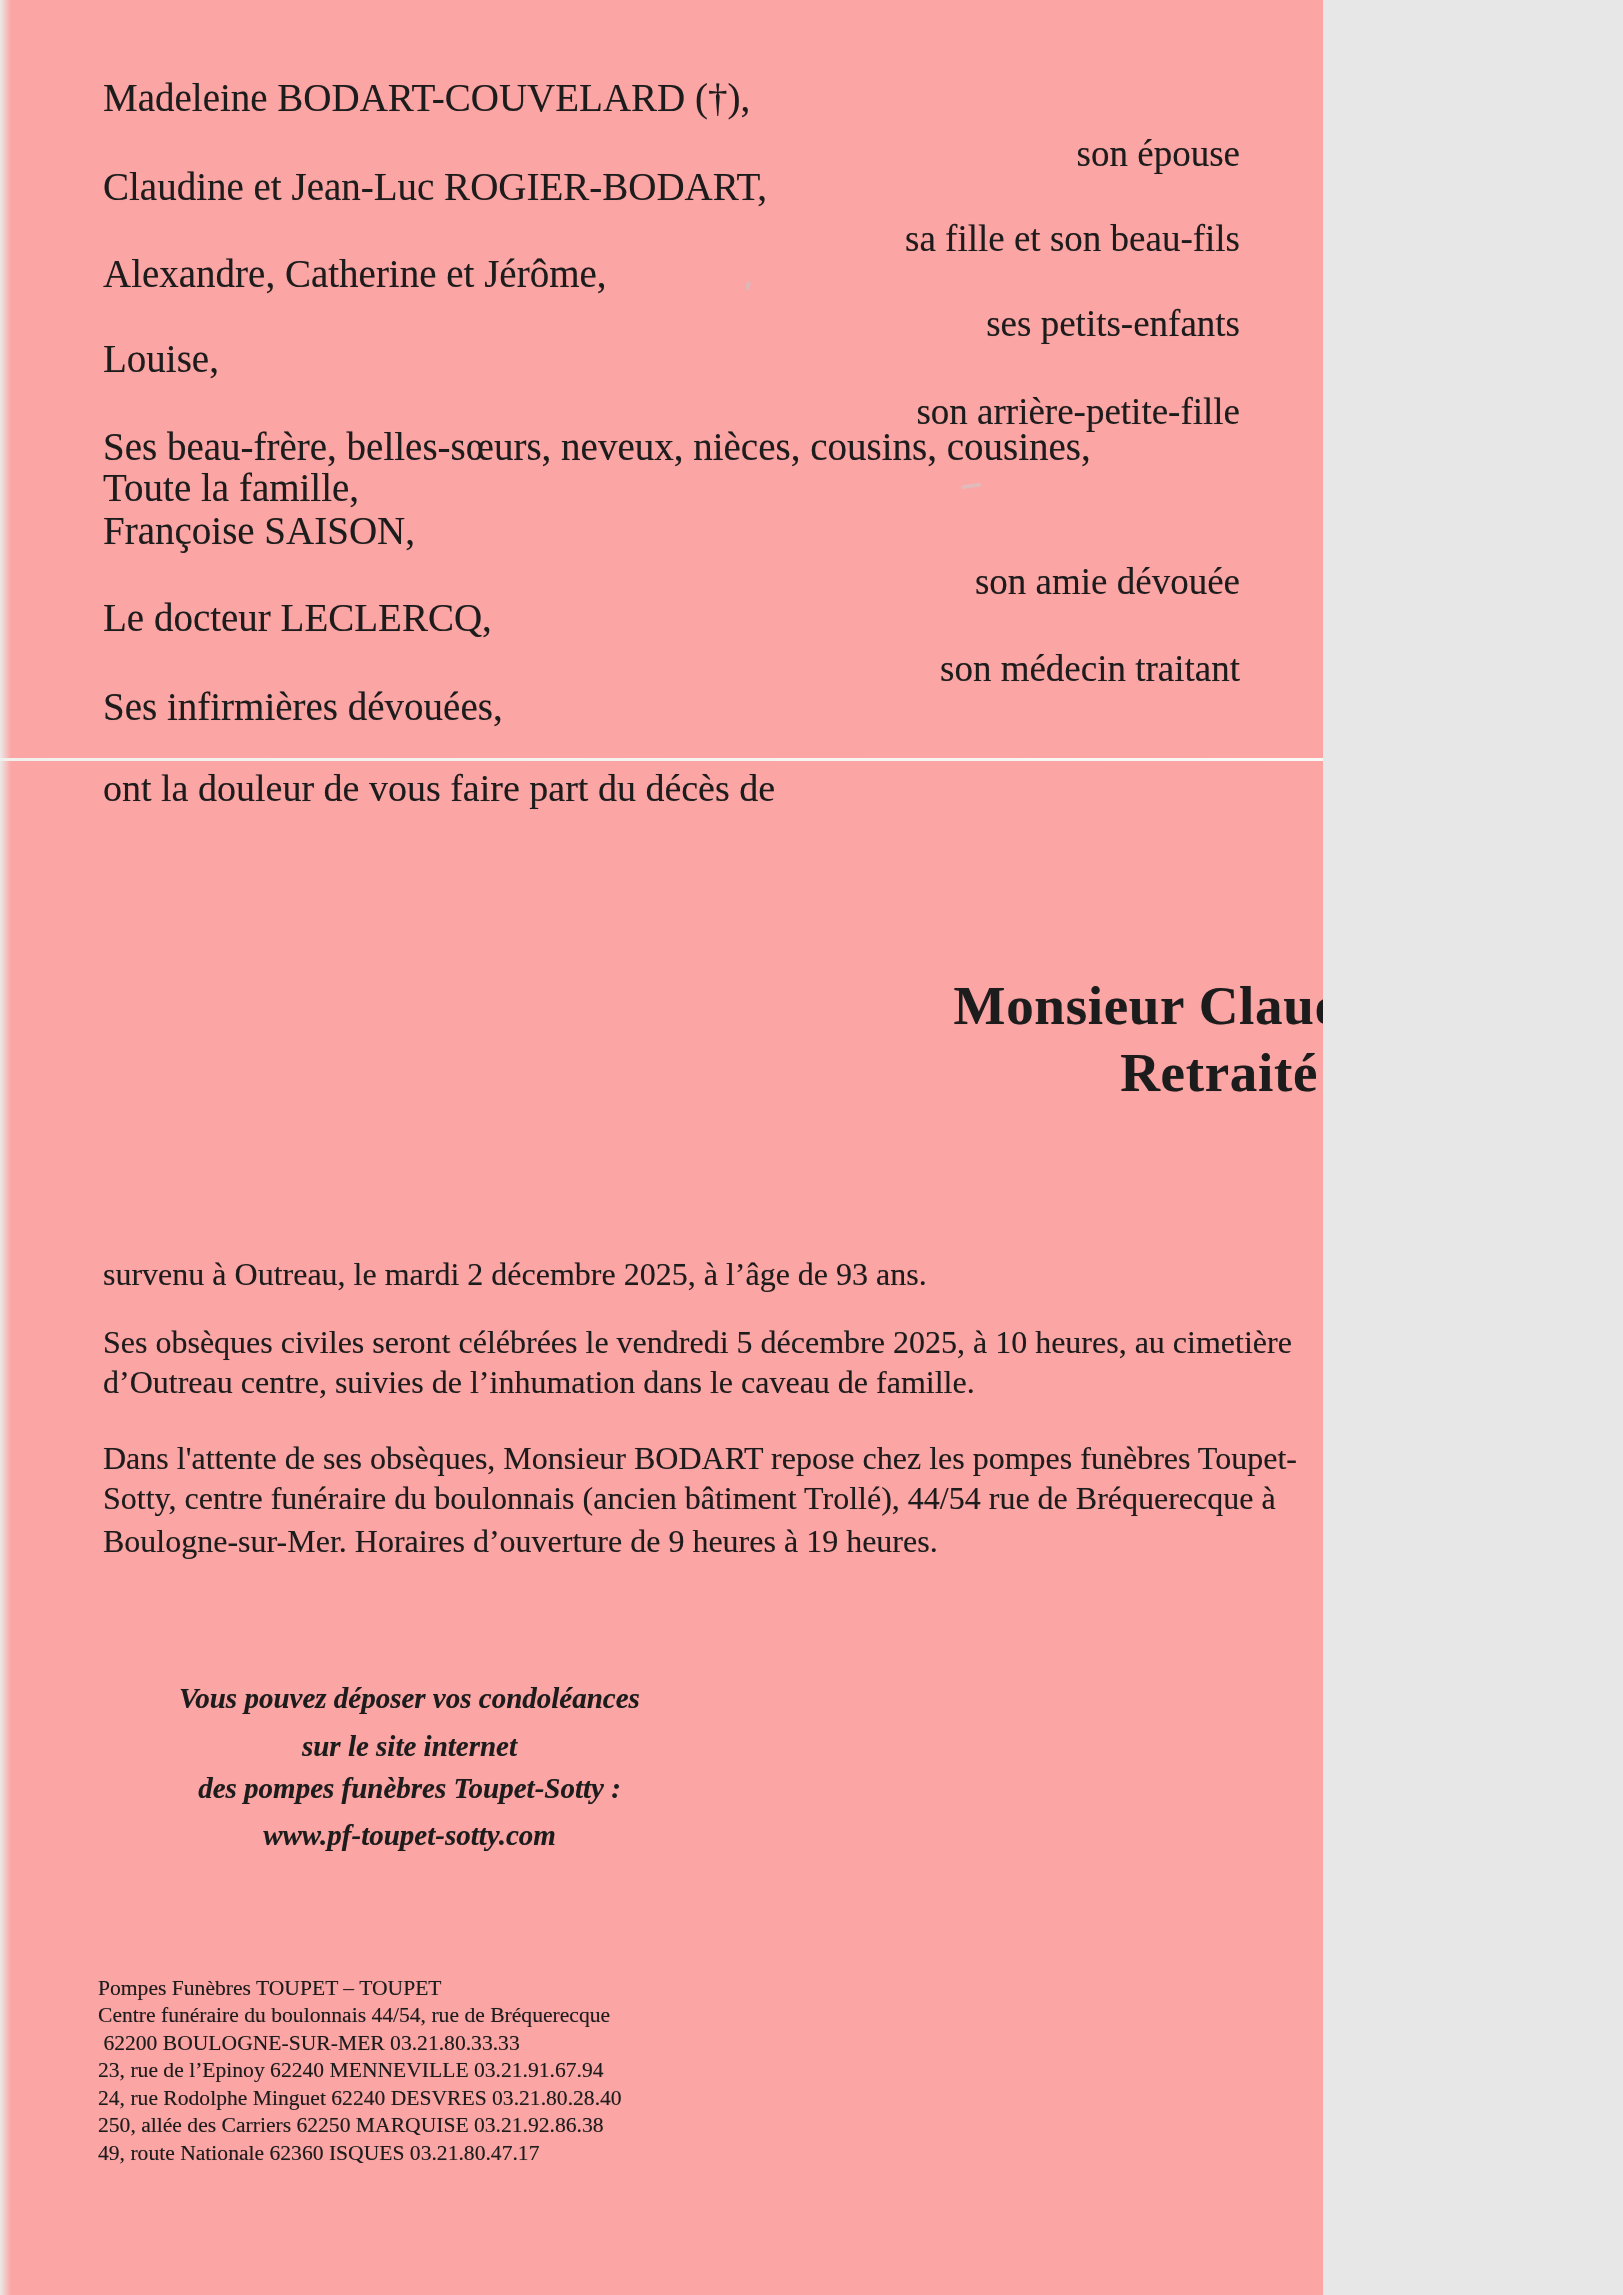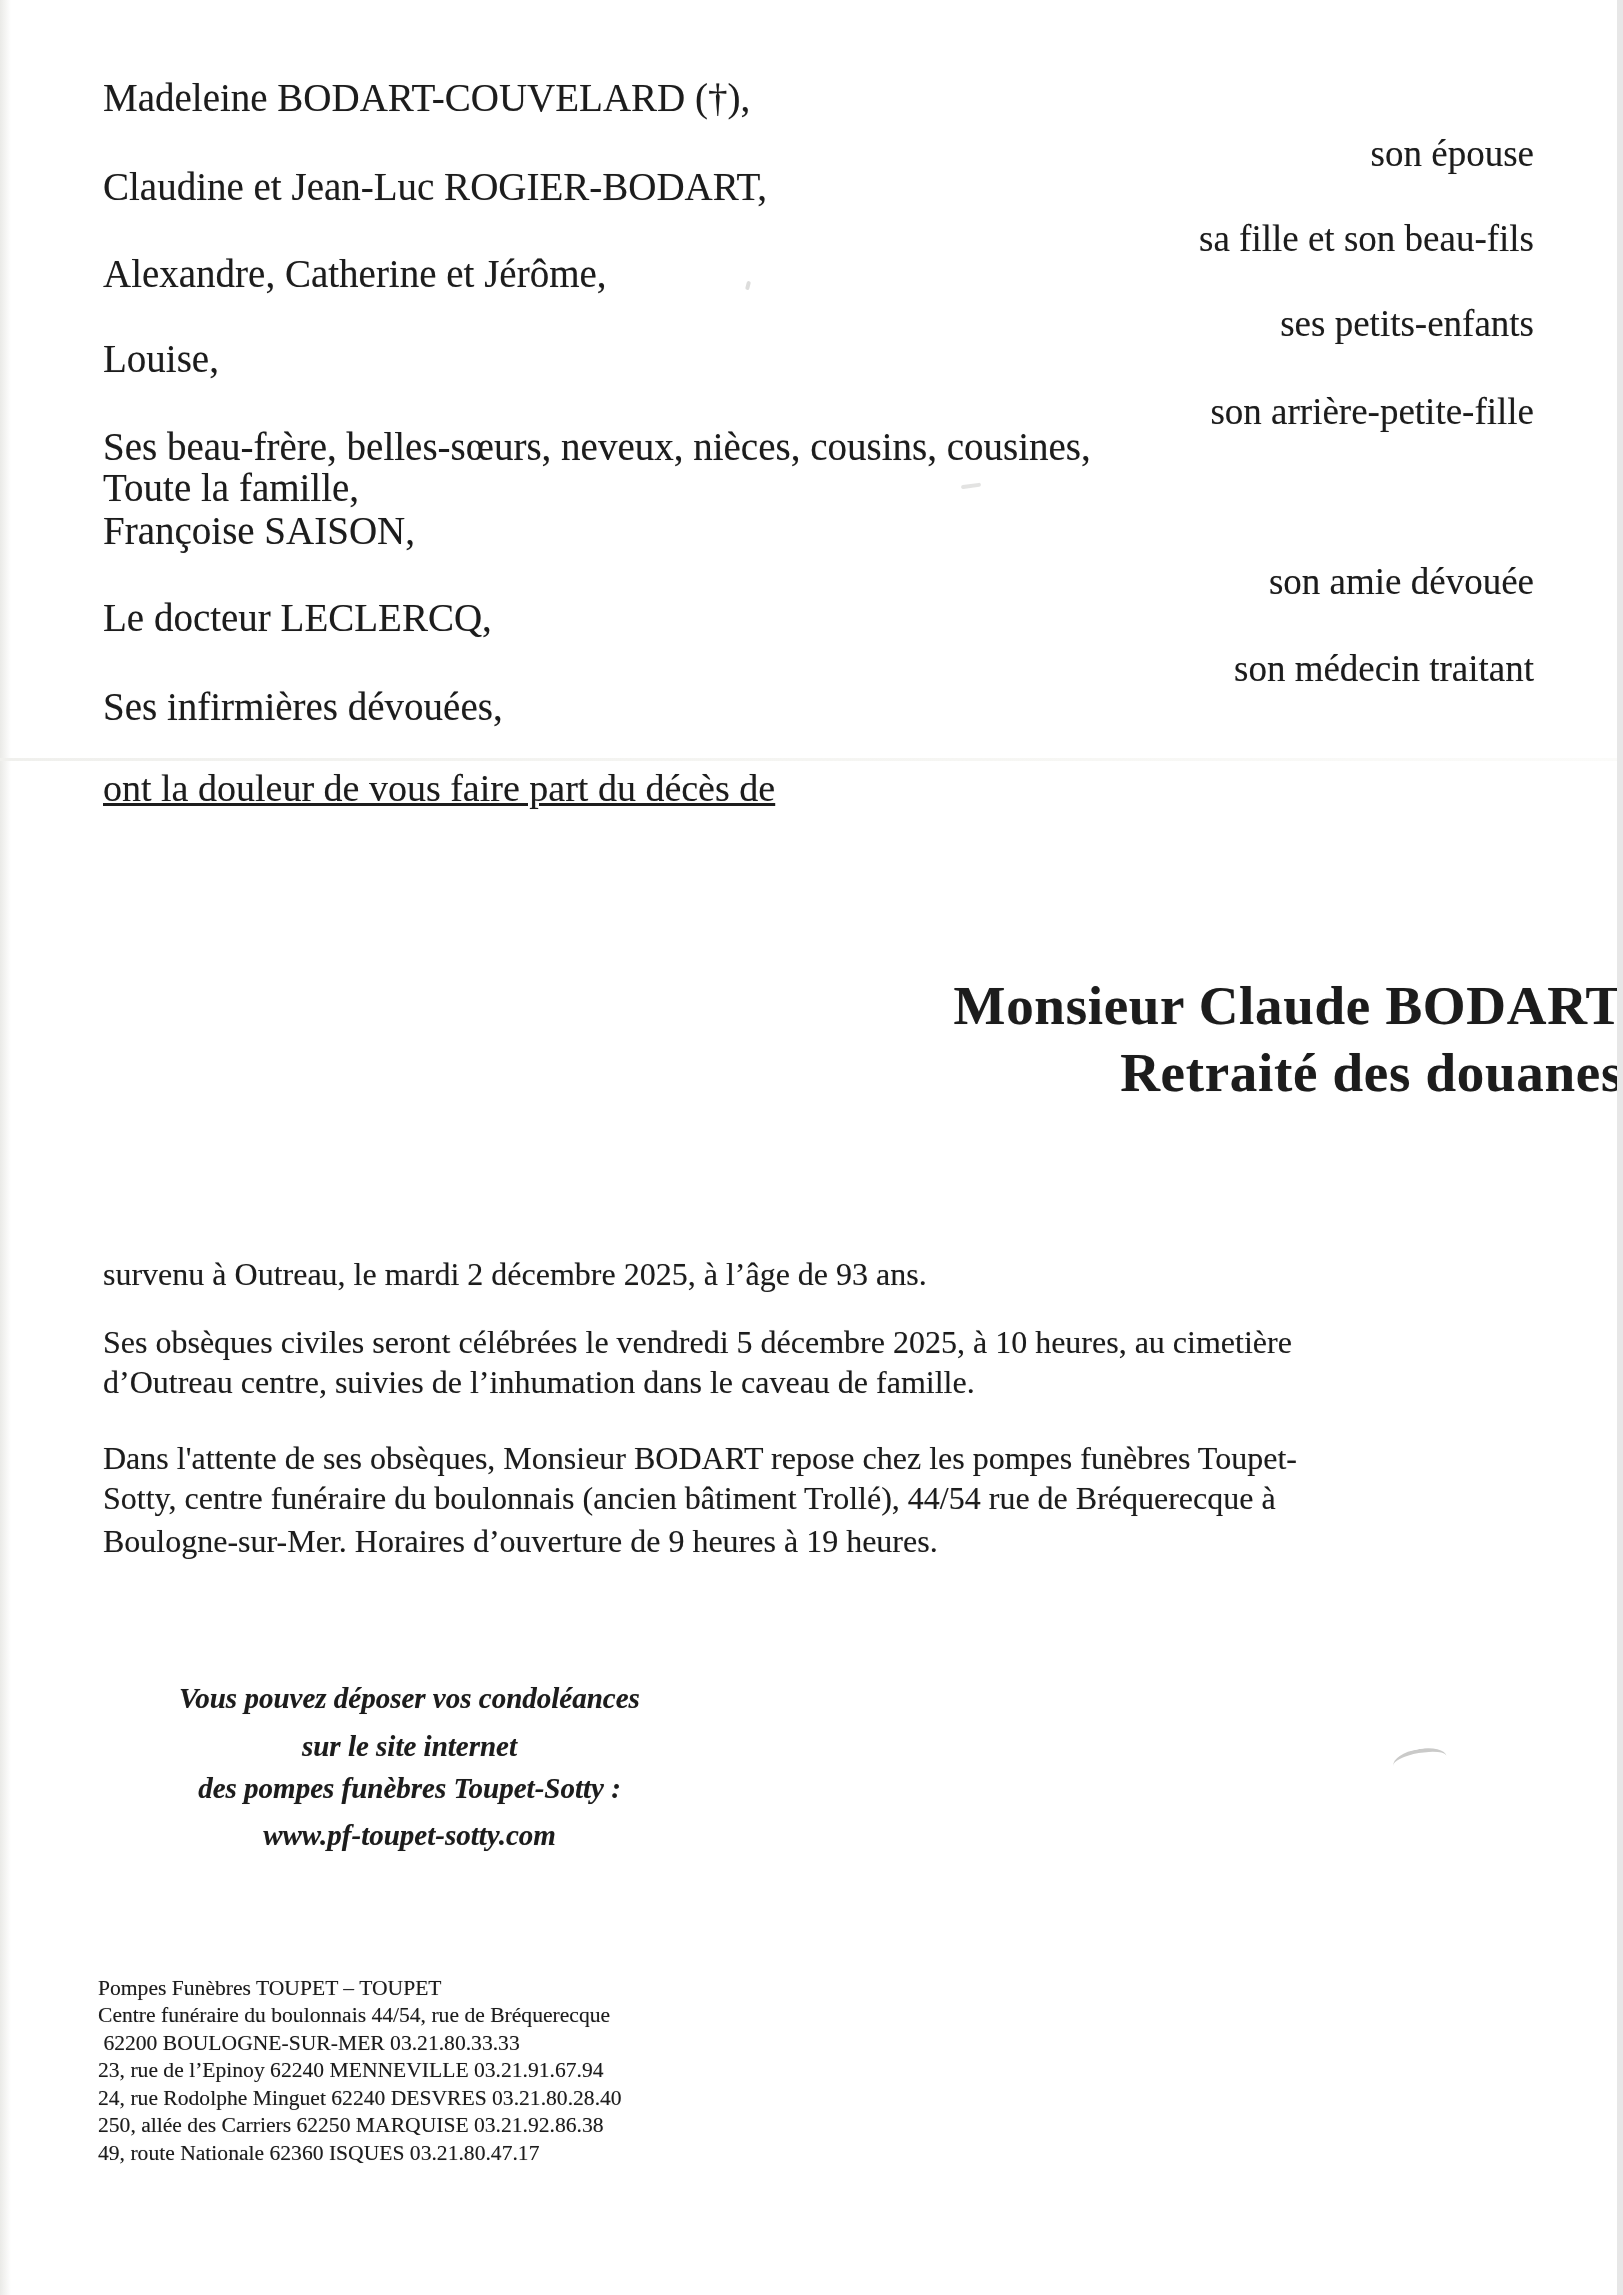--- a/index.html
+++ b/index.html
@@ -1,32 +1,32 @@
 <!DOCTYPE html>
 <html style="font-size:10.5px"><head>
 <meta charset="utf-8">
 <style>
   html,body{margin:0;padding:0;background:#e7e7e7;}
   .page{
     position:relative;
-    width:1617px;height:2295px;
-    background:#ffffff;
+    width:1323px;height:2295px;
+    background:#fca5a5;
     overflow:hidden;
     font-family:"Liberation Serif","DejaVu Serif",serif;
     color:#1c1c1c;
   }
   .line{
     position:absolute;
     white-space:pre;
     text-shadow:0 0 0.7px rgba(25,25,25,.4);
     line-height:1.1;
   }
   .family{left:103px;font-size:39px;}
   .relation{right:83px;font-size:37px;text-align:right;}
-  .leadin{left:103px;font-size:38px;text-decoration:underline;}
+  .leadin{left:103px;font-size:38px;}
   .title-line{left:0;width:1623px;text-align:right;font-weight:700;font-size:55px;letter-spacing:0.7px;}
   .para{left:103px;font-size:32px;}
   .condo{left:79px;width:661px;text-align:center;font-weight:700;font-style:italic;font-size:29px;}
   .footer-line{left:98px;font-size:21.6px;}
   
   .edge-band{position:absolute;left:0;top:0;width:10.5px;height:2295px;
     background:linear-gradient(90deg,#eaeae7,rgba(255,255,255,0));}
   .streak{position:absolute;left:0;width:1623px;height:3.3px;}
   .streak.s1{top:758px;background:linear-gradient(90deg,#f0f0ed,#f6f6f3 60%,#fbfbf9);}
   .streak.s2{top:1527px;background:linear-gradient(90deg,#ececе9,#f2f2ef 55%,#fafaf8);}

